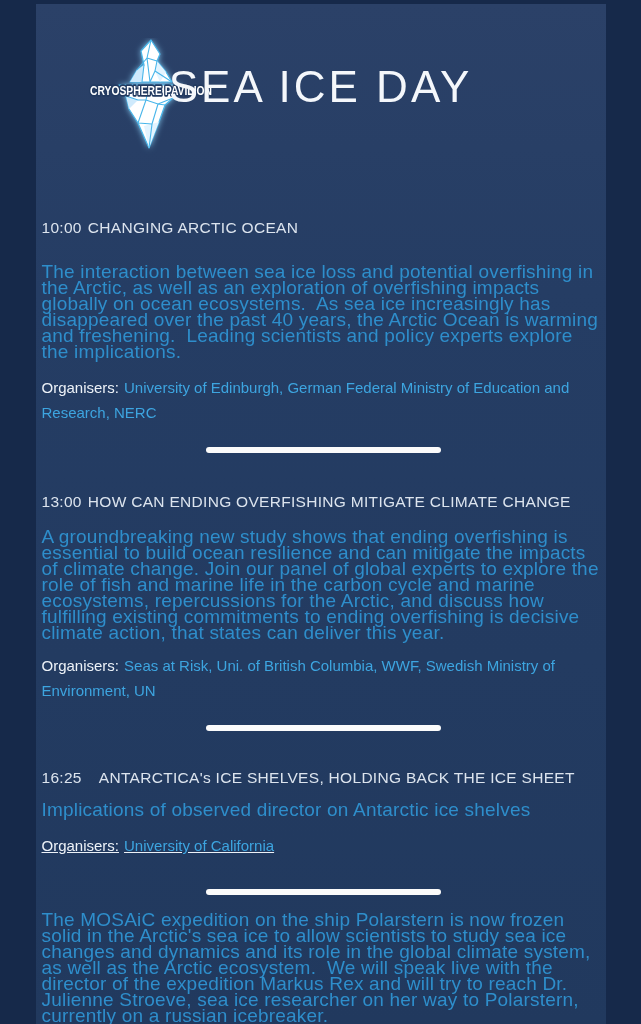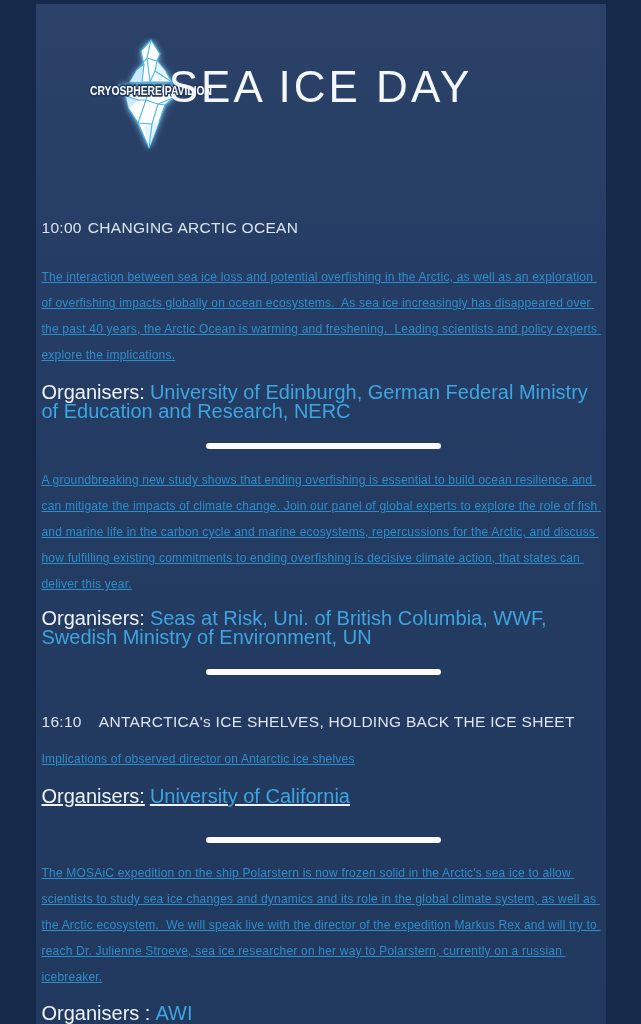--- a/index.html
+++ b/index.html
@@ -42,30 +42,29 @@
     line-height: 18px;
     letter-spacing: 0.3px;
     color: #dce4ee;
     white-space: pre-wrap;
   }
   .event-header .time { display: inline-block; margin-right: 6px; }
   .event--wide-gap .event-header .time { margin-right: 17px; }
 
   .desc {
     margin: 0;
-    font-size: 12px;
-    line-height: 26px;
+    font-size: 19px;
+    line-height: 16px;
     color: #2e8ecb;
     white-space: pre-wrap;
     letter-spacing: 0.2px;
-    text-decoration: underline;
   }
   .organisers {
-    font-size: 20px;
-    line-height: 19px;
+    font-size: 15px;
+    line-height: 25px;
     color: #edf2f8;
   }
   .organisers .names { color: #3da5e0; margin-left: 5px; }
 
   .divider {
     width: 235px;
     height: 6px;
     border-radius: 3px;
     background: #fbfbfb;
     margin-left: auto;
@@ -132,28 +131,29 @@
 
     <section>
       <h2 class="event-header mt-h1"><span class="time">10:00</span><span>CHANGING ARCTIC OCEAN</span></h2>
       <p class="desc mt-d1">The interaction between sea ice loss and potential overfishing in the Arctic, as well as an exploration of overfishing impacts globally on ocean ecosystems.  As sea ice increasingly has disappeared over the past 40 years, the Arctic Ocean is warming and freshening.  Leading scientists and policy experts explore the implications.</p>
       <p class="organisers mt-o1"><span>Organisers:</span><span class="names">University of Edinburgh, German Federal Ministry of Education and Research, NERC</span></p>
     </section>
 
     <div class="divider mt-v1"></div>
 
     <section>
+      <h2 class="event-header mt-h2"><span class="time">13:00</span><span>HOW CAN ENDING OVERFISHING MITIGATE CLIMATE CHANGE</span></h2>
       <p class="desc mt-d2">A groundbreaking new study shows that ending overfishing is essential to build ocean resilience and can mitigate the impacts of climate change. Join our panel of global experts to explore the role of fish and marine life in the carbon cycle and marine ecosystems, repercussions for the Arctic, and discuss how fulfilling existing commitments to ending overfishing is decisive climate action, that states can deliver this year.</p>
       <p class="organisers mt-o2"><span>Organisers:</span><span class="names">Seas at Risk, Uni. of British Columbia, WWF, Swedish Ministry of Environment, UN</span></p>
     </section>
 
     <div class="divider mt-v2"></div>
 
     <section class="event--wide-gap">
-      <h2 class="event-header mt-h3"><span class="time">16:10</span><span>ANTARCTICA's ICE SHELVES, HOLDING BACK THE ICE SHEET</span></h2>
+      <h2 class="event-header mt-h3"><span class="time">16:25</span><span>ANTARCTICA's ICE SHELVES, HOLDING BACK THE ICE SHEET</span></h2>
       <p class="desc mt-d3">Implications of observed director on Antarctic ice shelves</p>
       <p class="organisers mt-o3"><span>Organisers:</span><span class="names">University of California</span></p>
     </section>
 
     <div class="divider mt-v3"></div>
 
     <section class="event--wide-gap">
       <p class="desc mt-d4">The MOSAiC expedition on the ship Polarstern is now frozen solid in the Arctic's sea ice to allow scientists to study sea ice changes and dynamics and its role in the global climate system, as well as the Arctic ecosystem.  We will speak live with the director of the expedition Markus Rex and will try to reach Dr. Julienne Stroeve, sea ice researcher on her way to Polarstern, currently on a russian icebreaker.</p>
       <p class="organisers mt-o4"><span>Organisers :</span><span class="names">AWI</span></p>
     </section>

